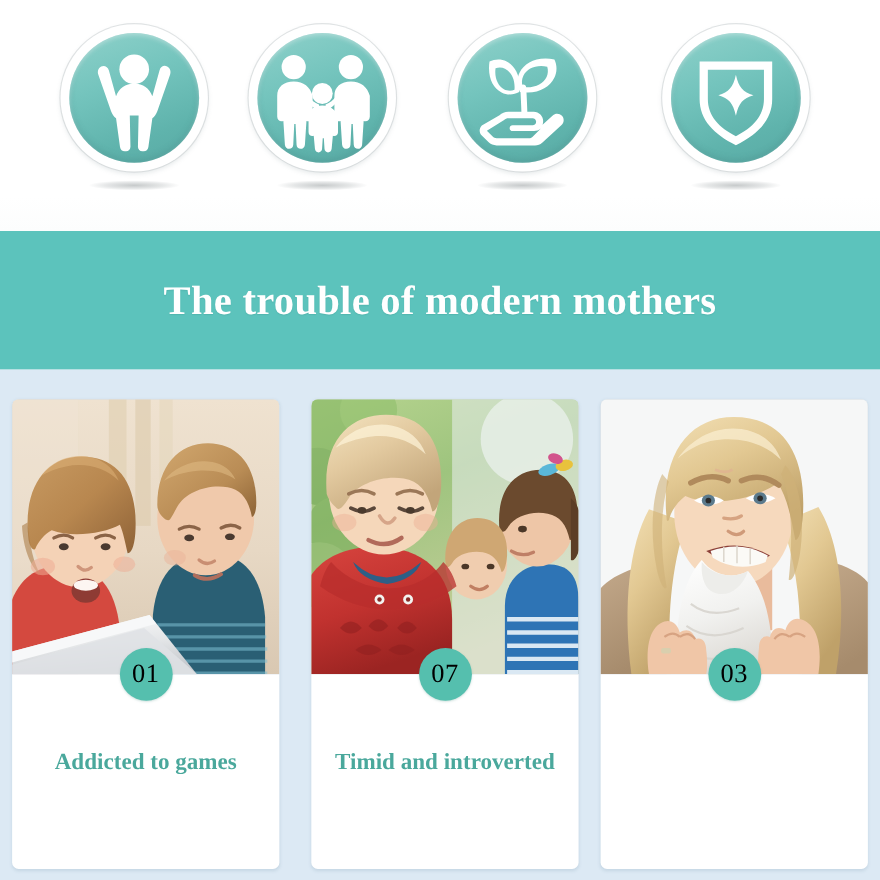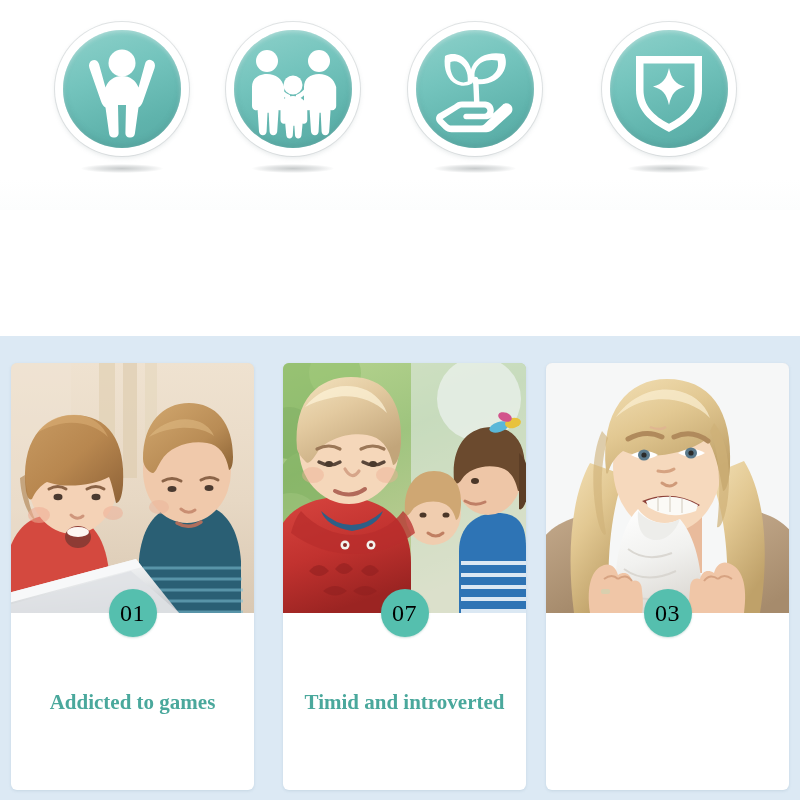--- a/index.html
+++ b/index.html
@@ -162,21 +162,21 @@
     right: 8px;
     top: 320px;
     text-align: center;
     font-family: "Liberation Serif", serif;
     font-weight: bold;
     font-size: 21px;
     line-height: 1.28;
     color: #4aa89c;
   }
   .card.k0 .card-caption,
-  .card.k1 .card-caption { top: 326px; }
+  .card.k1 .card-caption { top: 316px; }
   .card.k2 .card-caption { top: 320px; }
 </style>
 </head>
 <body>
 
 <div class="page">
 
   <div class="icon-strip">
 
     <div class="icon-cell c0">
@@ -246,20 +246,23 @@
                      M33.5 33.5 v26.5 c0 15.5 10.2 26 25.5 33.8 c15.3-7.8 25.5-18.3 25.5-33.8 V33.5 z"></path>
             <path d="M59 38 c2.6 11.6 6.4 15.8 16 18.6 c-9.6 2.8-13.4 7-16 18.6 c-2.6-11.6-6.4-15.8-16-18.6 C52.6 53.8 56.4 49.6 59 38 z"></path>
           </g>
         </svg>
       </div>
       <div class="icon-shadow"></div>
     </div>
 
   </div>
 
+  <div class="banner">
+    <div class="banner-title">The trouble of modern mothers</div>
+  </div>
 
   <div class="cards-area">
 
     <div class="card k0">
       <div class="card-photo">
         <svg viewBox="0 0 243 250" preserveAspectRatio="xMidYMid slice" aria-hidden="true">
           <defs>
             <linearGradient id="p1bg" x1="0" y1="0" x2="0" y2="1">
               <stop offset="0%" stop-color="#efe2d0"></stop>
               <stop offset="55%" stop-color="#e7d8c4"></stop>

